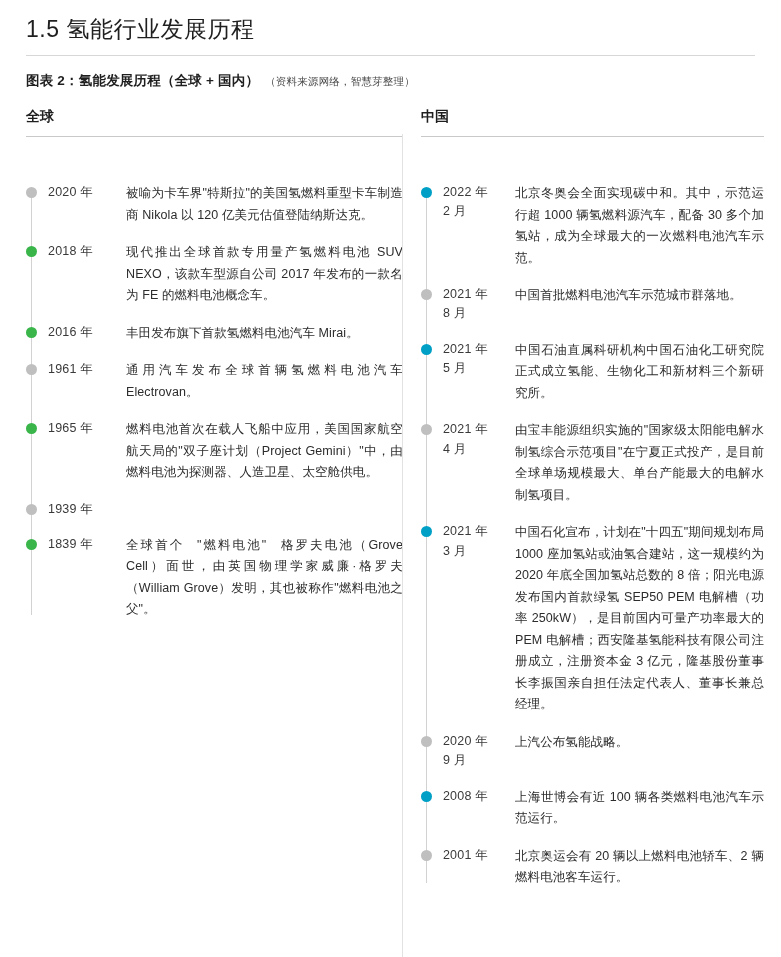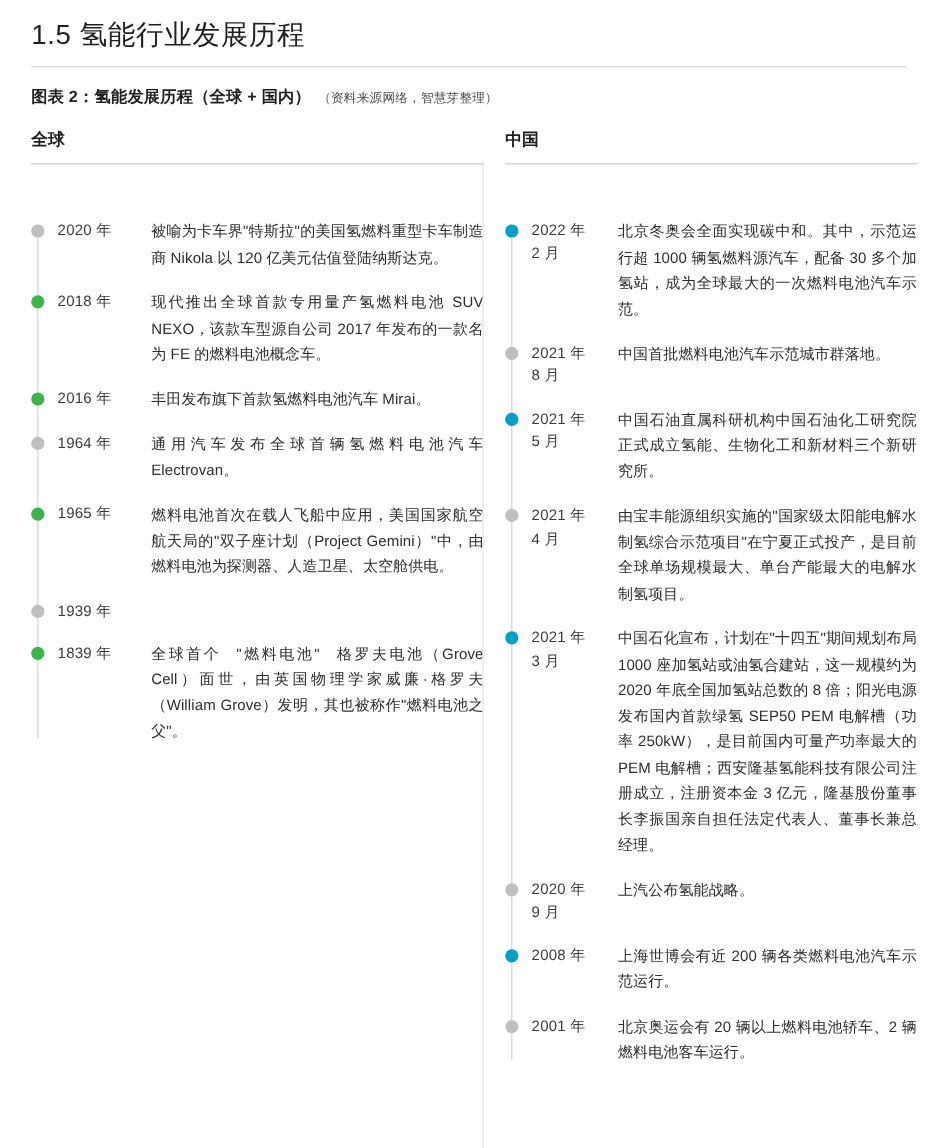--- a/index.html
+++ b/index.html
@@ -169,21 +169,21 @@
 
 
         <div class="tl-item">
           <span class="dot green"></span>
           <div class="tl-date">2016 年</div>
           <div class="tl-text">丰田发布旗下首款氢燃料电池汽车 Mirai。</div>
         </div>
 
         <div class="tl-item">
           <span class="dot grey"></span>
-          <div class="tl-date">1964 年</div>
+          <div class="tl-date">1961 年</div>
           <div class="tl-text">通用汽车发布全球首辆氢燃料电池汽车 Electrovan。</div>
         </div>
 
         <div class="tl-item">
           <span class="dot green"></span>
           <div class="tl-date">1965 年</div>
           <div class="tl-text">燃料电池首次在载人飞船中应用，美国国家航空航天局的"双子座计划（Project Gemini）"中，由燃料电池为探测器、人造卫星、太空舱供电。</div>
         </div>
 
         <div class="tl-item">
@@ -237,21 +237,21 @@
 
         <div class="tl-item">
           <span class="dot grey"></span>
           <div class="tl-date">2020 年<br>9 月</div>
           <div class="tl-text">上汽公布氢能战略。</div>
         </div>
 
         <div class="tl-item">
           <span class="dot blue"></span>
           <div class="tl-date">2008 年</div>
-          <div class="tl-text">上海世博会有近 200 辆各类燃料电池汽车示范运行。</div>
+          <div class="tl-text">上海世博会有近 100 辆各类燃料电池汽车示范运行。</div>
         </div>
 
         <div class="tl-item">
           <span class="dot grey"></span>
           <div class="tl-date">2001 年</div>
           <div class="tl-text">北京奥运会有 20 辆以上燃料电池轿车、2 辆燃料电池客车运行。</div>
         </div>
 
       </div>
     </div>

